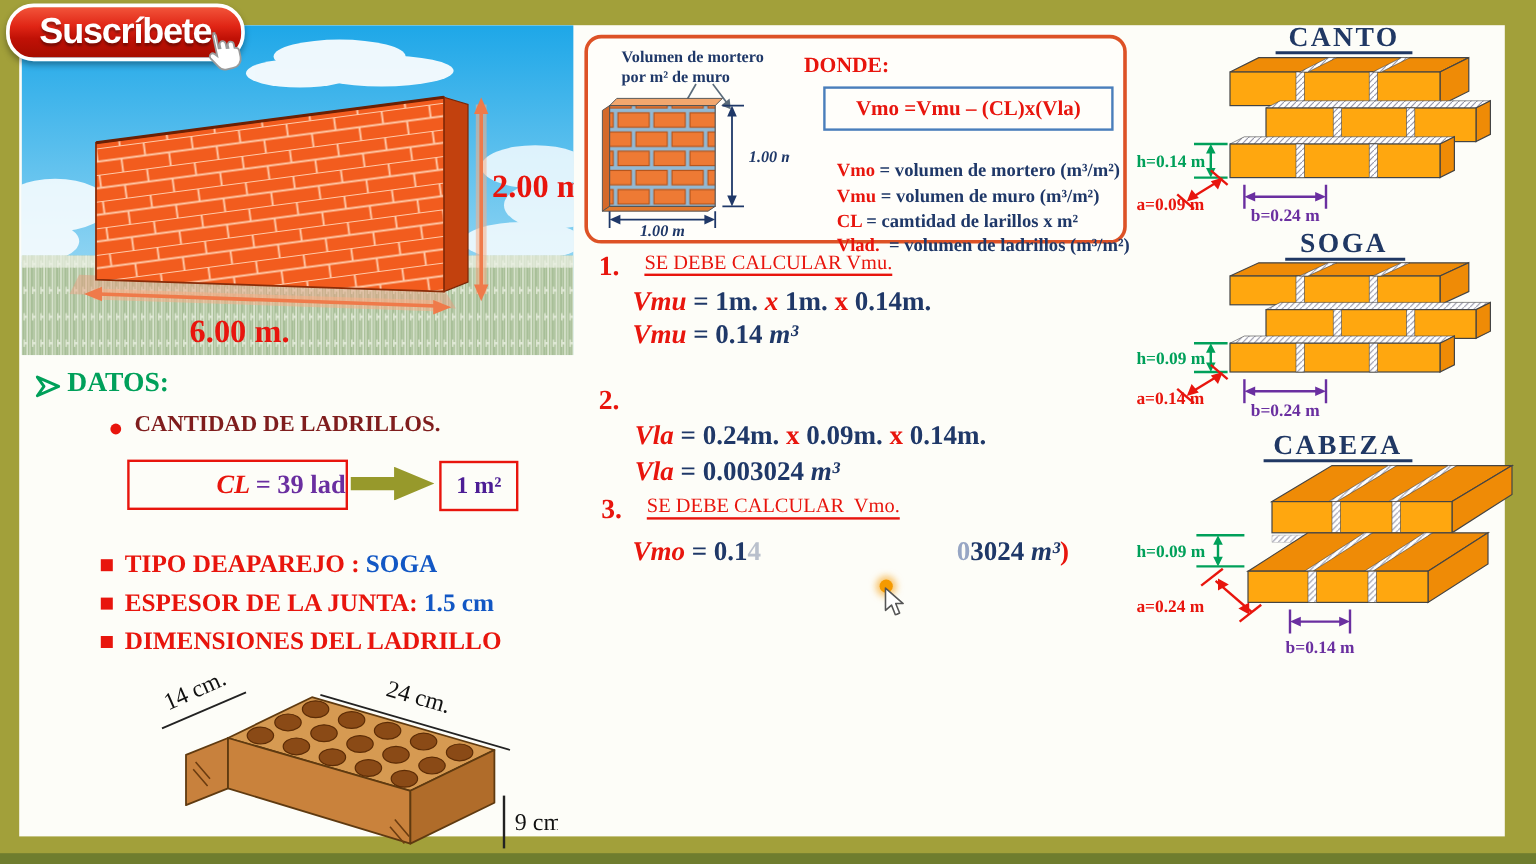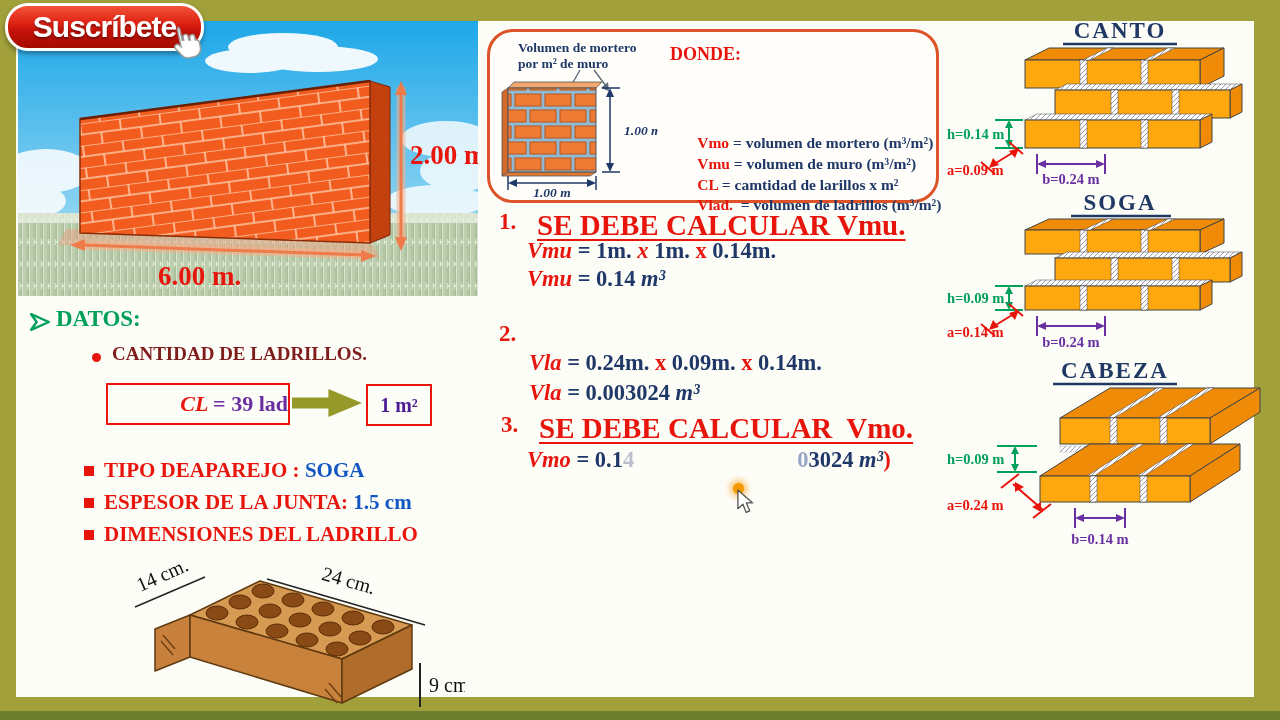--- a/index.html
+++ b/index.html
@@ -13,33 +13,33 @@
   
   #subscribe-btn{position:absolute;left:5px;top:3px;width:193px;height:42px;border-radius:23px;
     background:linear-gradient(#f2543a 0%,#e02515 38%,#c01106 62%,#a60c00 100%);
     border:3px solid #fff;box-shadow:0 3px 5px rgba(0,0,0,.35);
     display:flex;align-items:center;justify-content:center;cursor:pointer;}
   #subscribe-btn span{color:#fff;font-family:"Liberation Sans",sans-serif;font-weight:bold;
     font-size:30px;letter-spacing:-1px;text-shadow:0 2px 2px rgba(0,0,0,.35);}
 
   
   #panel{position:absolute;left:487px;top:29px;width:446px;height:168px;background:#fffefa;
-    border:3px solid #dd5226;border-radius:26px;}
+    border:3px solid #dd5226;border-radius:14px;}
   .panel-caption{position:absolute;left:28px;color:#1f3868;font-weight:bold;font-size:13.5px;line-height:16px;}
   #donde{position:absolute;left:180px;top:12px;color:#e8150d;font-weight:bold;font-size:18px;}
   #formula-box{position:absolute;left:196px;top:40px;width:238px;height:33px;border:2.5px solid #4a7ebb;
     display:flex;align-items:center;justify-content:center;}
   #formula-box span{color:#e8150d;font-weight:bold;font-size:17.5px;white-space:pre;}
   .def-line{position:absolute;left:184px;width:260px;height:20px;font-size:15.5px;white-space:pre;}
   .def-term{color:#e8150d;font-weight:bold;}
   .def-text{color:#1f3868;font-weight:bold;}
 
   
   .step-num{position:absolute;color:#e8150d;font-weight:bold;font-size:23px;}
-  .step-title{position:absolute;color:#e8150d;font-weight:bold;font-size:29px;white-space:pre;
+  .step-title{position:absolute;color:#e8150d;font-weight:normal;font-size:17px;white-space:pre;
     text-decoration:underline;text-decoration-thickness:2px;text-underline-offset:4px;}
   .eq{position:absolute;font-size:22.5px;white-space:pre;}
   .sg{white-space:pre;}
   .sg-var{color:#e8150d;font-style:italic;font-weight:bold;}
   .sg-navy{color:#1f3868;font-weight:bold;}
   .sg-navyit{color:#1f3868;font-weight:bold;font-style:italic;}
   .sg-red{color:#e8150d;font-weight:bold;}
   .sg-redit{color:#e8150d;font-weight:bold;font-style:italic;}
   .sg-fade{color:#b9c0cc;font-weight:bold;}
   .sg-fade2{color:#97a6c4;font-weight:bold;}
@@ -169,20 +169,23 @@
       <g stroke="#1f3868" stroke-width="1.5">
         <line x1="10" y1="100" x2="10" y2="114"></line>
           <line x1="98" y1="100" x2="98" y2="114"></line>
         <line x1="16" y1="107" x2="92" y2="107"></line>
       </g>
       <polygon points="10,107 19,103 19,111" fill="#1f3868"></polygon>
       <polygon points="98,107 89,103 89,111" fill="#1f3868"></polygon>
       <text x="54" y="121" text-anchor="middle" font-size="13.5" font-weight="bold" font-style="italic" fill="#1f3868">1.00 m</text>
     </svg>
     <div id="donde">DONDE:</div>
+    <div id="formula-box">
+      <span>Vmo =Vmu – (CL)x(Vla)</span>
+    </div>
     <div class="def-line" style="top:84px">
       <span class="def-term">Vmo </span><span class="def-text">= volumen de mortero (m³/m²)</span></div>
     <div class="def-line" style="top:126px">
       <span class="def-term">CL </span><span class="def-text">= camtidad de larillos x m²</span></div>
     <div class="def-line" style="top:105px">
       <span class="def-term">Vmu </span><span class="def-text">= volumen de muro (m³/m²)</span></div>
     <div class="def-line" style="top:146px">
       <span class="def-term">Vlad. </span><span class="def-text"> = volumen de ladrillos (m³/m²)</span></div>
   </div>
 

